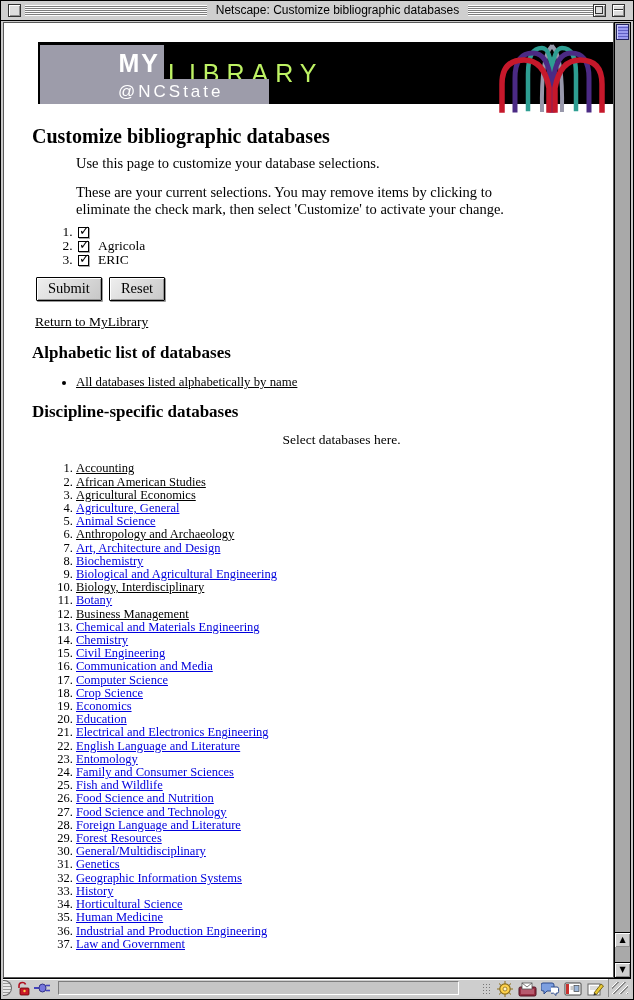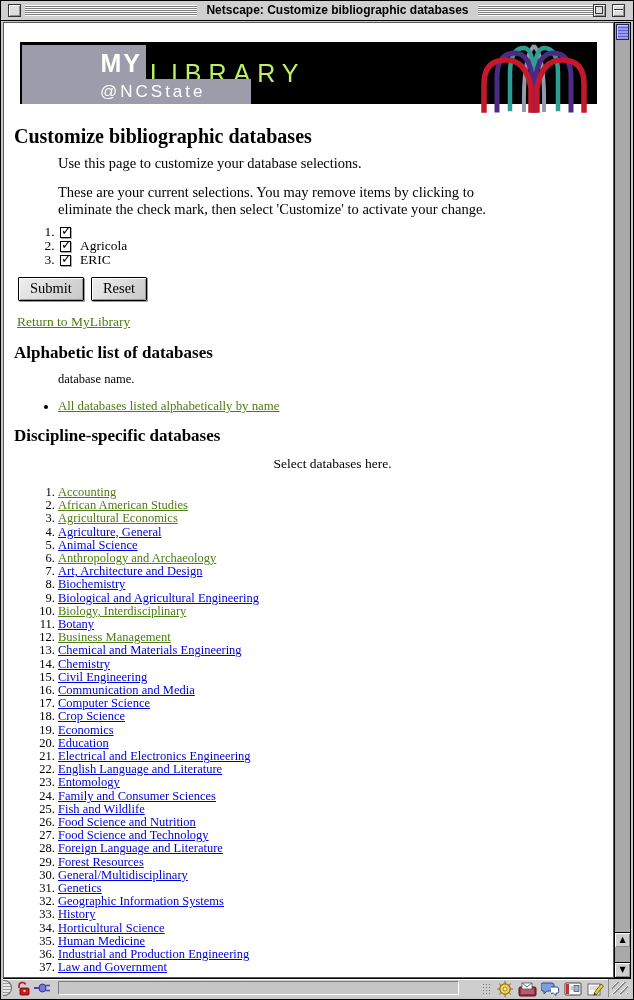--- a/index.html
+++ b/index.html
@@ -7,35 +7,35 @@
   body { font-family:"Liberation Serif", serif; background:#fff; position:relative; }
 
   
   .window { position:absolute; inset:0; background:#c9c9c9; border:1px solid #000; }
 
   .titlebar { position:absolute; top:0; left:0; right:0; height:20px; background:#cfcfcf;
               border-bottom:1px solid #000; }
   .t-stripes { position:absolute; left:24px; right:34px; top:4px; bottom:4px;
                background:repeating-linear-gradient(180deg,#fdfdfd 0 1px,#7e7e7e 1px 2px); }
   .t-title { position:absolute; left:0; right:0; top:0; height:20px; text-align:center;
-             font-family:"Liberation Sans",sans-serif; font-weight:bold; font-size:12px;
+             font-family:"Liberation Sans",sans-serif; font-weight:normal; font-size:12px;
              line-height:19px; color:#000; pointer-events:none;padding-left:41px; }
   .t-title span { background:#cfcfcf; padding:0 9px; }
   .t-box { position:absolute; top:3px; width:13px; height:13px; background:#ddd;
            border:1px solid #333; box-shadow:inset 1px 1px 0 #fff, inset -1px -1px 0 #909090; }
   .t-close { left:7px; }
   .t-zoom  { right:27px; }
   .t-zoom::after { content:""; position:absolute; left:1px; top:1px; width:6px; height:6px; border:1px solid #333; }
   .t-shade { right:8px; }
   .t-shade::after { content:""; position:absolute; left:1px; right:1px; top:4px; height:1px; background:#333; box-shadow:0 1px 0 #fff; }
 
   
   .content-area { position:absolute; top:21px; left:2px; right:19px; bottom:21px;
                   background:#fff; overflow:hidden; border:1px solid #5a5a5a; }
-  .doc { padding:8px 6px 0 8px; }
+  .doc { padding:8px 6px 0 26px; }
 
   
   .banner { position:relative; width:577px; height:62px; margin:11px 0 0 8px; background:#000; }
   .b-gray-top { position:absolute; left:2px; top:3px; width:124px; height:34px; background:#9d9caa; }
   .b-my { position:absolute; right:4px; top:3px; line-height:30px; color:#fff;
           font-family:"Liberation Sans",sans-serif; font-weight:bold; font-size:25px; letter-spacing:2px; }
   .b-library { position:absolute; left:130px; top:5px; line-height:30px; color:#bef264;
           font-family:"Liberation Sans",sans-serif; font-size:25px; letter-spacing:7px; white-space:nowrap;margin-top:11px; }
   .b-gray-bottom { position:absolute; left:2px; top:37px; width:229px; height:25px; background:#9d9caa; }
   .b-ncstate { position:absolute; left:78px; top:1px; color:#fff; font-family:"Liberation Sans",sans-serif;
@@ -59,21 +59,21 @@
 
   
   .btn-row { margin:11px 0 0 6px; }
   .mac-btn { font-family:"Liberation Serif",serif; font-size:14.5px; color:#000;
         padding:2px 11px 3px 11px; margin-right:7px; border:1px solid #000; border-radius:1px;
         background:linear-gradient(135deg,#efefef,#c7c7c7);
         box-shadow:inset 1px 1px 0 #fff, inset -1px -1px 0 #979797, 1px 1px 0 rgba(0,0,0,.4); cursor:pointer; }
 
   a.plink, a.dblink { text-decoration:underline; cursor:pointer; }
   .return-link { margin:13px 0 0 5px; font-size:13.5px; }
-  a.visited { color:#4d7c0f; }
+  a.visited { color:#000000; }
   a.unvisited { color:#0000dd; }
 
   .alpha-list { margin:12px 0 0 0; padding-left:46px; font-size:12.8px; line-height:14px; list-style:disc; }
   .disc-list { margin:14px 0 0 0; padding-left:46px; font-size:12.5px; line-height:13.2px; }
 
   
   .scrollbar { position:absolute; top:21px; right:2px; width:17px; bottom:21px;
                background:#a9a9a9; border:1px solid #000; }
   .sb-thumb { position:absolute; top:1px; left:1px; right:1px; height:16px;
               background:repeating-linear-gradient(180deg,#9b9bf0 0 2px,#5f5fc4 2px 3px);
@@ -165,21 +165,20 @@
         <button class="mac-btn">Submit</button><button class="mac-btn">Reset</button>
       </div>
 
       <div class="return-link">
         <a class="plink visited">Return to MyLibrary</a>
       </div>
 
       <h2>Alphabetic list of databases</h2>
 
       <div class="p-small">
-        <div>database name.</div>
       </div>
 
       <ul class="alpha-list">
         <li><a class="plink visited">All databases listed alphabetically by name</a></li>
       </ul>
 
       <h2>Discipline-specific databases</h2>
 
       <div class="p-select">Select databases here.</div>
 

